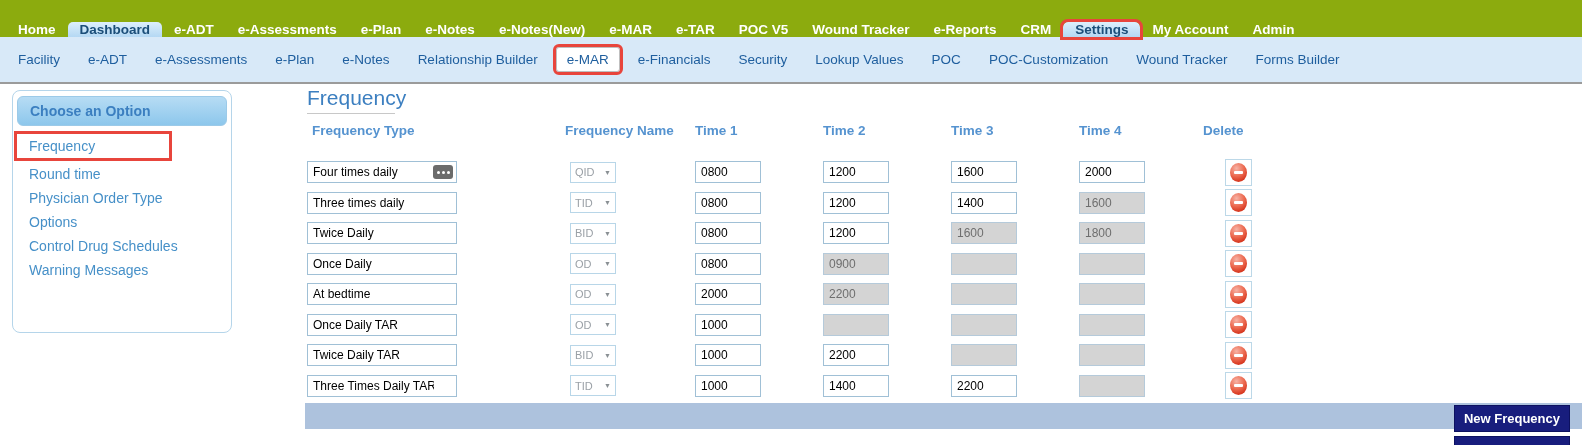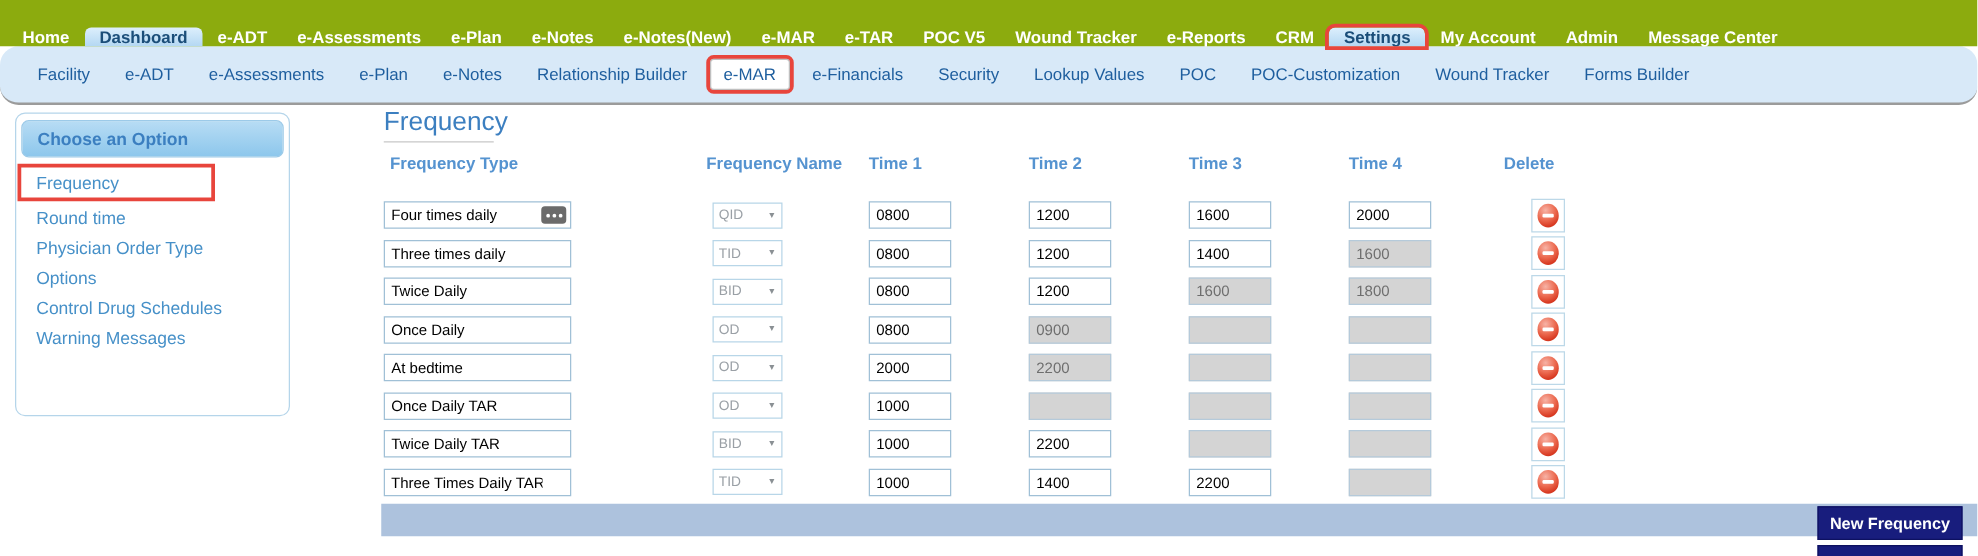--- a/index.html
+++ b/index.html
@@ -27,21 +27,21 @@
   }
   .topnav-item.active{
     background:linear-gradient(#ddeffc,#b4d8f3);
     color:#1b4e79;border-radius:5px 5px 0 0;margin-top:2px;
   }
   .red-box{outline:3px solid var(--highlight-red);outline-offset:0px;position:relative;z-index:5;}
 
   
   .subnav{
     height:47px;background:#d8e9f8;border-bottom:2px solid #9b9b9b;
-    display:flex;align-items:center;padding-left:16px;position:relative;z-index:2;border-radius:15px;
+    display:flex;align-items:center;padding-left:4px;position:relative;z-index:2;
   }
   .subnav-item{
     color:#1e5e9e;font-size:13.5px;white-space:nowrap;padding:6px 14px;cursor:pointer;
   }
   .subnav-item.active{
     background:#fff;border:1px solid #bfbfbf;border-radius:3px;padding:4px 10px;margin:0 4px;
   }
 
   
   .sidebar{
@@ -87,21 +87,21 @@
     font-family:Liberation Sans, sans-serif;font-size:12px;color:#000;padding:1px 22px 1px 5px;
   }
   .detail-icon{
     position:absolute;right:4px;top:4px;width:20px;height:14px;border-radius:3px;
     background:#6b6b6b;display:none;align-items:center;justify-content:center;gap:2px;cursor:pointer;
   }
   .detail-icon i{width:3px;height:3px;border-radius:50%;background:#fff;display:block;}
   .name-wrap.has-icon .detail-icon{display:flex;}
 
   .type-select{
-    width:56px;height:21px;border:1px solid #b8d6e8;background:#fff;cursor:pointer;
+    width:46px;height:21px;border:1px solid #b8d6e8;background:#fff;cursor:pointer;
     color:#9aa0a6;font-size:11px;display:flex;align-items:center;justify-content:space-between;
     padding:0 4px;
   }
   .type-select .caret{font-size:7px;color:#8a9094;}
 
   .time-input{
     width:66px;height:22px;border:1px solid #a0c0d6;background:#fff;
     font-family:"Liberation Sans",sans-serif;font-size:12px;color:#000;padding:1px 5px;
   }
   .time-input:disabled{background:#d4d4d4;border-color:#b5cada;color:#6e6e6e;}
@@ -144,21 +144,20 @@
     <div class="topnav-item">e-Notes(New)</div>
     <div class="topnav-item">e-MAR</div>
     <div class="topnav-item">e-TAR</div>
     <div class="topnav-item">POC V5</div>
     <div class="topnav-item">Wound Tracker</div>
     <div class="topnav-item">e-Reports</div>
     <div class="topnav-item">CRM</div>
     <div class="topnav-item active red-box">Settings</div>
     <div class="topnav-item">My Account</div>
     <div class="topnav-item">Admin</div>
-    <div class="topnav-item">Message Center</div>
   </div>
 
 <div class="subnav">
     <div class="subnav-item">Facility</div>
     <div class="subnav-item">e-ADT</div>
     <div class="subnav-item">e-Assessments</div>
     <div class="subnav-item">e-Plan</div>
     <div class="subnav-item">e-Notes</div>
     <div class="subnav-item">Relationship Builder</div>
     <div class="subnav-item active red-box">e-MAR</div>

